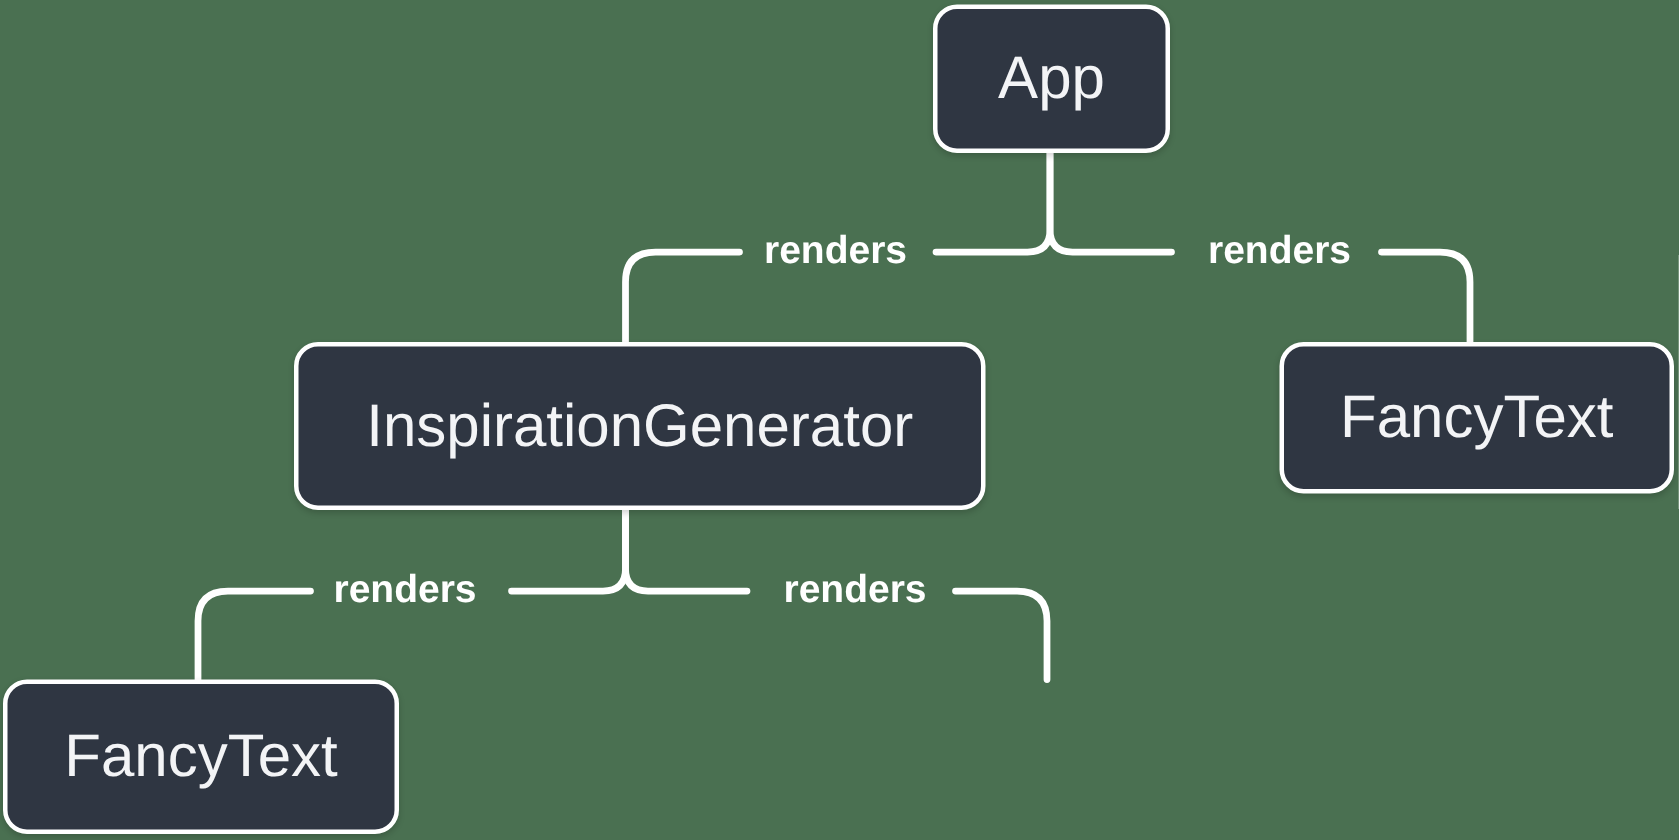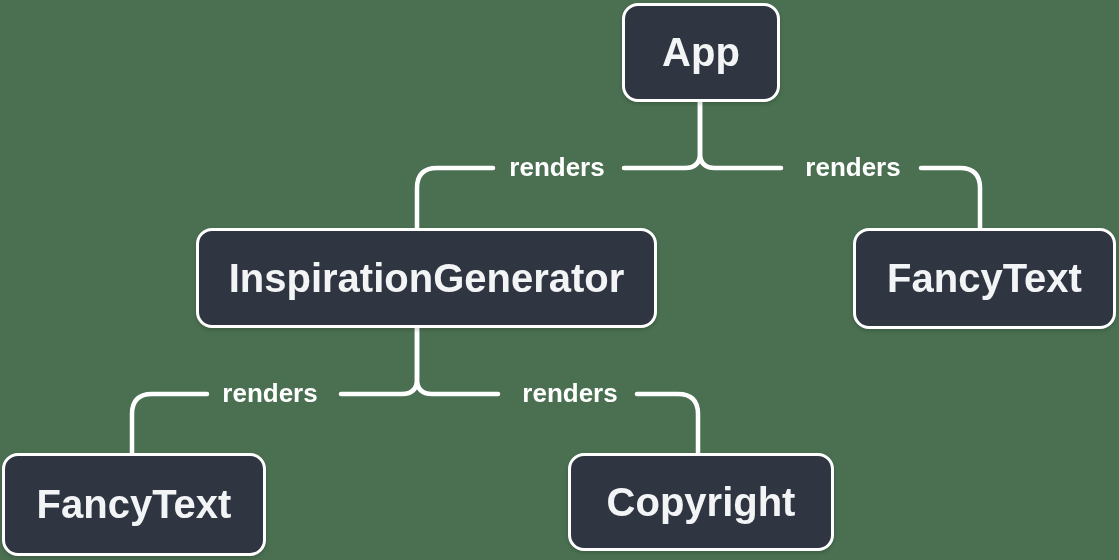--- a/index.html
+++ b/index.html
@@ -32,26 +32,26 @@
     position: absolute;
     box-sizing: border-box;
     background: var(--node-fill, #2f3642);
     border: 3px solid var(--node-border, #ffffff);
     border-radius: 16px;
     display: flex;
     align-items: center;
     justify-content: center;
     color: var(--node-text, #f3f4f6);
     font-size: 40px;
-    font-weight: 700;
+    font-weight: 400;
     white-space: nowrap;
     box-shadow: 0 2px 4px rgba(0,0,0,0.18);
   }
   .node-app            { left: 622px; top: 3px;   width: 158px; height: 99px; }
-  .node-inspiration    { left: 196px; top: 228px; width: 461px; height: 100px; }
+  .node-inspiration    { left: 196px; top: 228px; width: 461px; height: 112px; }
   .node-fancy-top      { left: 853px; top: 228px; width: 263px; height: 101px; }
   .node-fancy-bottom   { left: 2px;   top: 453px; width: 264px; height: 103px; }
   .node-copyright      { left: 568px; top: 453px; width: 266px; height: 98px; }
   .edge-label {
     position: absolute;
     transform: translate(-50%, -50%);
     color: var(--edge-label-text, #ffffff);
     font-size: 26px;
     font-weight: 700;
     white-space: nowrap;
@@ -87,22 +87,19 @@
   </div>
 
   <div class="node node-fancy-top">
     <span>FancyText</span>
   </div>
 
   <div class="node node-fancy-bottom">
     <span>FancyText</span>
   </div>
 
-  <div class="node node-copyright">
-    <span>Copyright</span>
-  </div>
 
   <span class="edge-label edge-label-1">renders</span>
   <span class="edge-label edge-label-2">renders</span>
   <span class="edge-label edge-label-3">renders</span>
   <span class="edge-label edge-label-4">renders</span>
 
 </div>
 
 </body></html>

